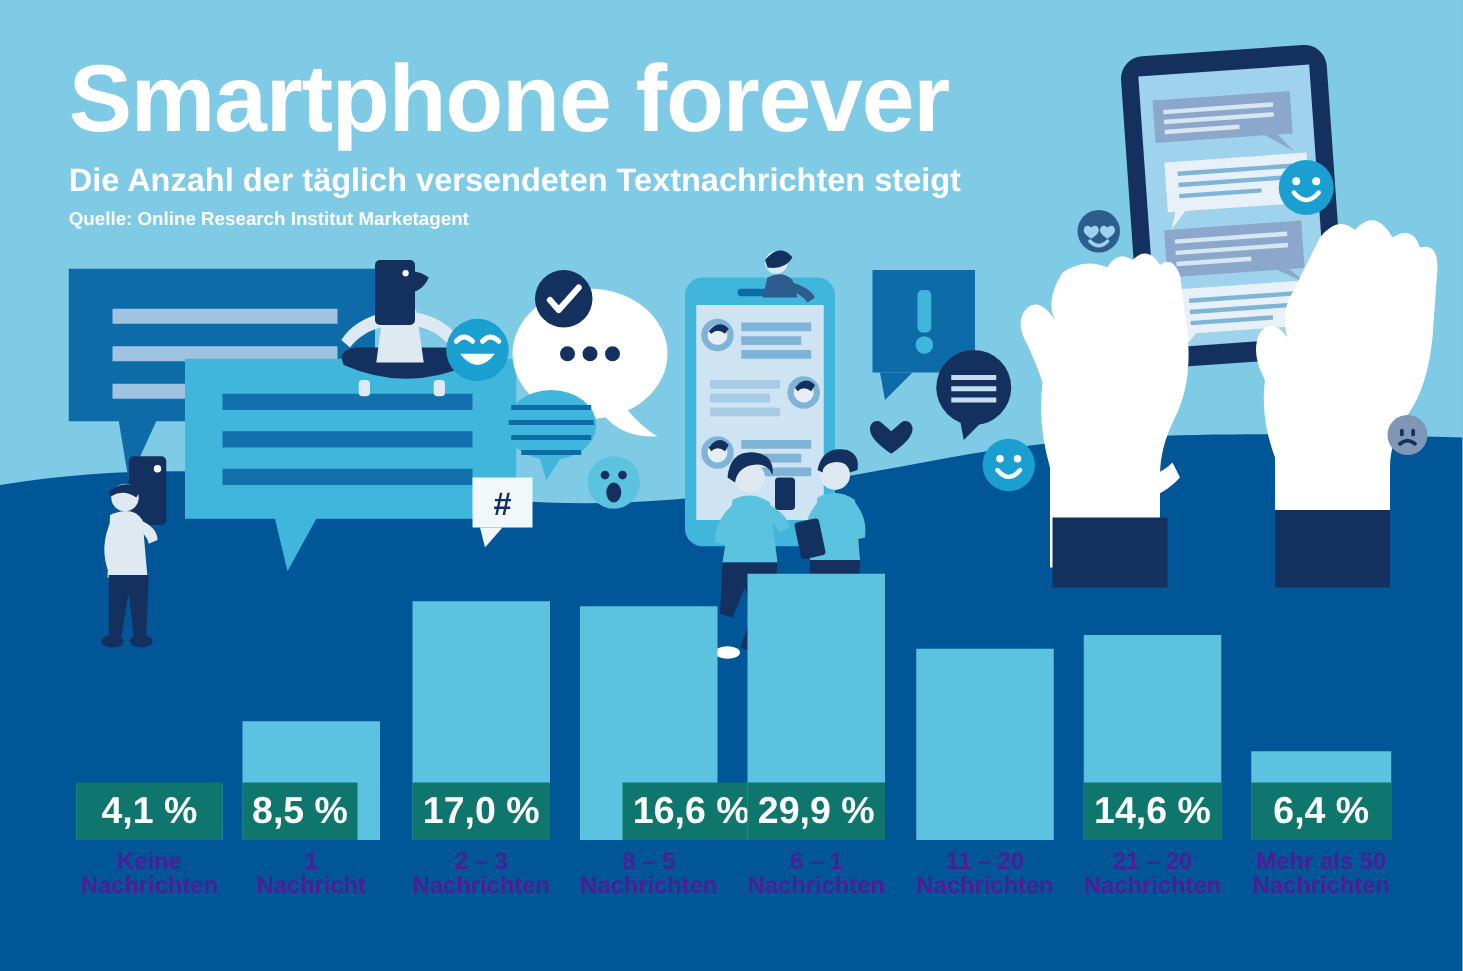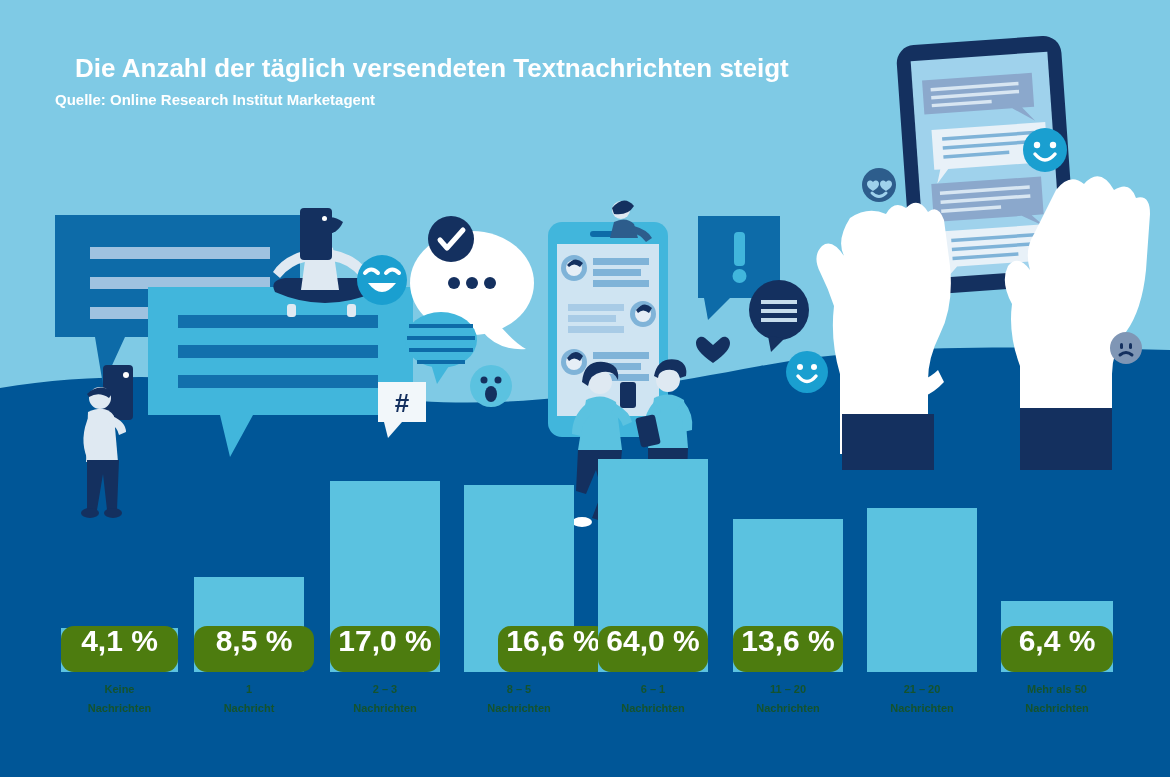--- a/index.html
+++ b/index.html
@@ -17,42 +17,41 @@
 
   
   .header{position:absolute;left:55px;top:42px;width:800px;}
   .title{
     font-size:76px;line-height:76px;color:#ffffff;font-weight:bold;
     letter-spacing:-1px;white-space:nowrap;
   }
   .subtitle{
     margin-top:12px;font-size:26px;line-height:28px;color:#ffffff;font-weight:bold;
     white-space:nowrap;
-    margin-left:20px;
   }
   .source{
     margin-top:11px;font-size:15px;line-height:14px;color:#ffffff;font-weight:bold;
     white-space:nowrap;
   }
 
   
   .chart{position:absolute;left:0;top:0;width:1170px;height:777px;}
   .bar{
     position:absolute;background:#5bc2e0;
   }
   .valuebox{
-    position:absolute;background:#4d7c0f;
-    display:flex;justify-content:center;border-radius:13px;
+    position:absolute;background:#0f766e;
+    display:flex;align-items:center;justify-content:center;
   }
   .valuetext{
     color:#ffffff;font-size:30px;font-weight:bold;line-height:30px;white-space:nowrap;
   }
   .catlabel{
-    position:absolute;text-align:center;color:#14532d;
-    font-size:11px;line-height:19px;font-weight:bold;
+    position:absolute;text-align:center;color:#4c1d95;
+    font-size:19px;line-height:19px;font-weight:bold;
   }
   .catlabel span{display:block;}
 
   
   .ill{position:absolute;}
   svg{display:block;overflow:visible;}
 </style>
 </head>
 <body>
 
@@ -278,35 +277,36 @@
   </svg>
 
   <svg class="ill" style="left:1110px;top:332px;" width="32" height="32">
     <circle cx="16" cy="16" r="16" fill="#7f96b5"></circle>
     <rect x="10" y="11" width="3" height="6" rx="1.5" fill="#14305f"></rect>
     <rect x="19" y="11" width="3" height="6" rx="1.5" fill="#14305f"></rect>
     <path d="M10,23 q6,-5 12,0" stroke="#14305f" stroke-width="3" fill="none" stroke-linecap="round"></path>
   </svg>
 
   <div class="header">
+    <div class="title">Smartphone forever</div>
     <div class="subtitle">Die Anzahl der täglich versendeten Textnachrichten steigt</div>
     <div class="source">Quelle: Online Research Institut Marketagent</div>
   </div>
 
   <div class="chart" id="chart">
       <div class="bar" style="left: 61px; width: 117px; top: 628px; height: 44px;"></div>
       <div class="valuebox" style="left: 61px; width: 117px; top: 626px; height: 46px;">
         <span class="valuetext">4,1 %</span>
       </div>
       <div class="catlabel" style="left: 47px; width: 145px; top: 680px;">
         <span>Keine</span>
         <span>Nachrichten</span>
       </div>
       <div class="bar" style="left: 194px; width: 110px; top: 577px; height: 95px;"></div>
-      <div class="valuebox" style="left: 194px; width: 120px; top: 626px; height: 46px;">
+      <div class="valuebox" style="left: 194px; width: 92px; top: 626px; height: 46px;">
         <span class="valuetext">8,5 %</span>
       </div>
       <div class="catlabel" style="left: 180px; width: 138px; top: 680px;">
         <span>1</span>
         <span>Nachricht</span>
       </div>
       <div class="bar" style="left: 330px; width: 110px; top: 481px; height: 191px;"></div>
       <div class="valuebox" style="left: 330px; width: 110px; top: 626px; height: 46px;">
         <span class="valuetext">17,0 %</span>
       </div>
@@ -317,35 +317,35 @@
       <div class="bar" style="left: 464px; width: 110px; top: 485px; height: 187px;"></div>
       <div class="valuebox" style="left: 464px; width: 110px; top: 626px; height: 46px; margin-left: 34px;">
         <span class="valuetext">16,6 %</span>
       </div>
       <div class="catlabel" style="left: 450px; width: 138px; top: 680px;">
         <span>8 – 5</span>
         <span>Nachrichten</span>
       </div>
       <div class="bar" style="left: 598px; width: 110px; top: 459px; height: 213px;"></div>
       <div class="valuebox" style="left: 598px; width: 110px; top: 626px; height: 46px;">
-        <span class="valuetext">64,0 %</span>
+        <span class="valuetext">29,9 %</span>
       </div>
       <div class="catlabel" style="left: 584px; width: 138px; top: 680px;">
         <span>6 – 1</span>
         <span>Nachrichten</span>
       </div>
       <div class="bar" style="left: 733px; width: 110px; top: 519px; height: 153px;"></div>
-      <div class="valuebox" style="left: 733px; width: 110px; top: 626px; height: 46px;">
-        <span class="valuetext">13,6 %</span>
-      </div>
       <div class="catlabel" style="left: 719px; width: 138px; top: 680px;">
         <span>11 – 20</span>
         <span>Nachrichten</span>
       </div>
       <div class="bar" style="left: 867px; width: 110px; top: 508px; height: 164px;"></div>
+      <div class="valuebox" style="left: 867px; width: 110px; top: 626px; height: 46px;">
+        <span class="valuetext">14,6 %</span>
+      </div>
       <div class="catlabel" style="left: 853px; width: 138px; top: 680px;">
         <span>21 – 20</span>
         <span>Nachrichten</span>
       </div>
       <div class="bar" style="left: 1001px; width: 112px; top: 601px; height: 71px;"></div>
       <div class="valuebox" style="left: 1001px; width: 112px; top: 626px; height: 46px;">
         <span class="valuetext">6,4 %</span>
       </div>
       <div class="catlabel" style="left: 987px; width: 140px; top: 680px;">
         <span>Mehr als 50</span>

